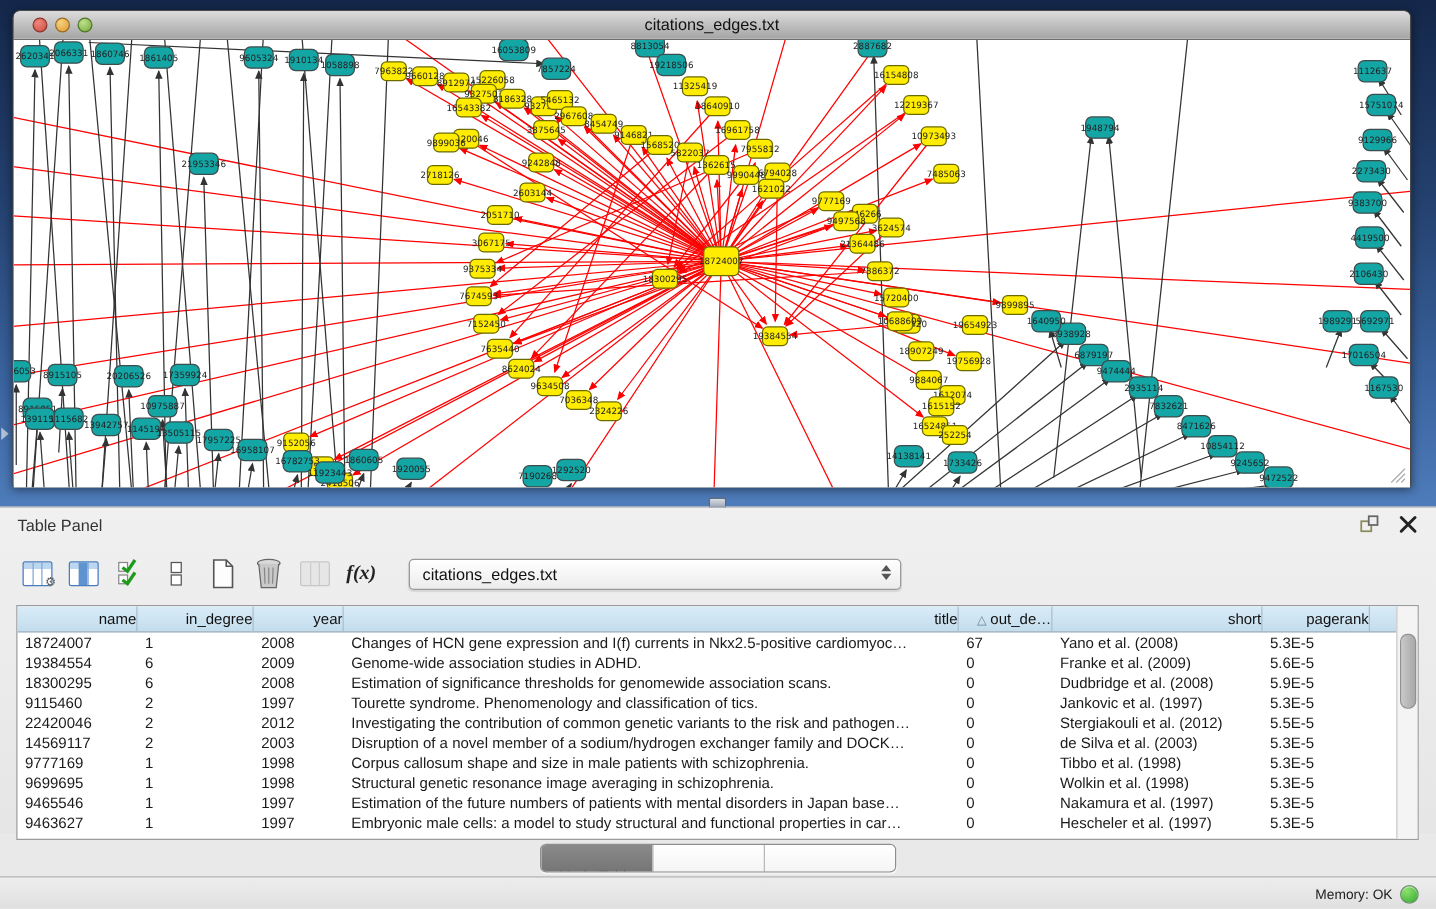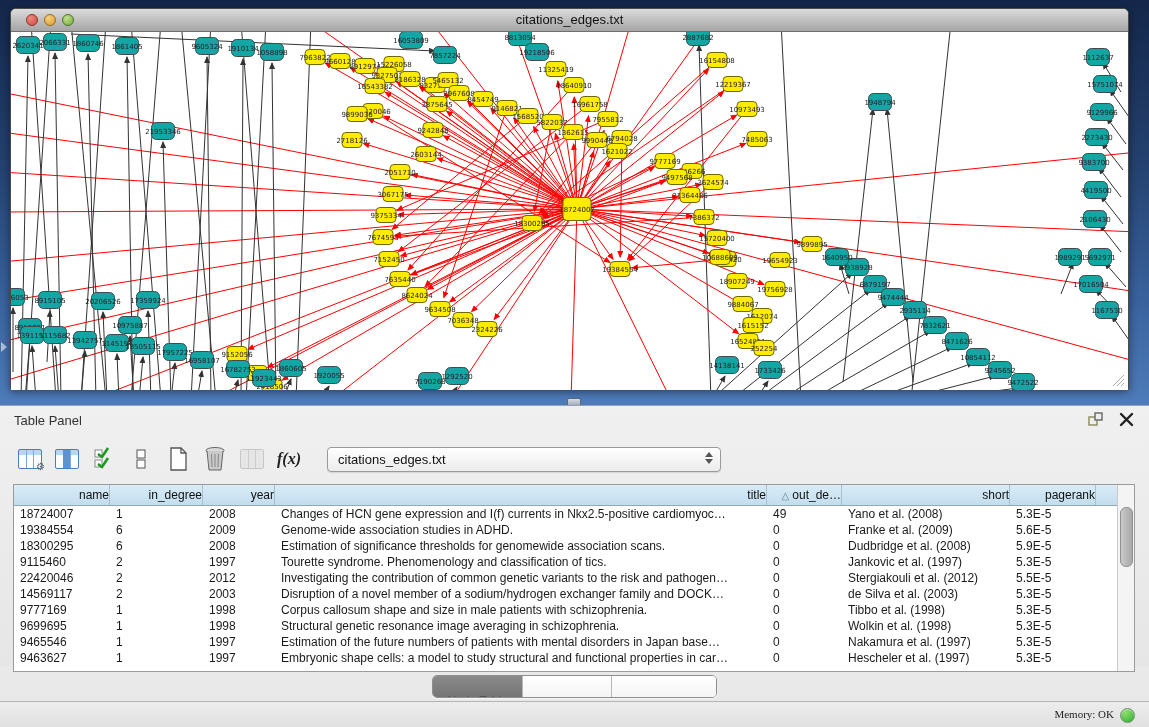--- a/index.html
+++ b/index.html
@@ -120,21 +120,21 @@
   .segment:last-child{border-right:none;}
   .segment.active{
     background:linear-gradient(180deg,#8a8a8a,#6b6b6b);
     color:#f2f2f2;text-shadow:0 -1px 0 rgba(0,0,0,.3);
   }
   
   .status-bar{
     position:absolute;left:0;top:295px;width:100%;height:27px;
     border-top:1px solid #b5b5b5;background:linear-gradient(180deg,#ededed,#dfdfdf);
   }
-  .memory{position:absolute;right:14px;top:6px;display:flex;gap:6px;font-family:Liberation Serif, serif;}
+  .memory{position:absolute;right:14px;top:6px;display:flex;align-items:center;gap:6px;}
   .memory span{font-size:11px;color:#222;}
   .mem-dot{
     width:13px;height:13px;border-radius:50%;
     background:radial-gradient(circle at 35% 30%,#8ee06a,#2faa2f);
     border:1px solid #6f8f6f;box-shadow:inset 0 1px 1px rgba(255,255,255,.6);
   }
   
   .mini-table{width:22px;height:18px;border:1px solid #4a7dbd;border-radius:2px;background:
     linear-gradient(180deg,#bcd6f0 0 5px,#fff 5px);position:relative;}
   .mini-table:before,.mini-table:after{content:"";position:absolute;background:#7fa8d6;}
@@ -910,21 +910,21 @@
           <div class="hcell"><span class="sort-tri">△</span>out_de…</div>
           <div class="hcell">short</div>
           <div class="hcell">pagerank</div>
         </div>
       <div id="tbl-body">
           <div class="tbl-row">
             <div class="cell">18724007</div>
             <div class="cell">1</div>
             <div class="cell">2008</div>
             <div class="cell">Changes of HCN gene expression and I(f) currents in Nkx2.5-positive cardiomyoc…</div>
-            <div class="cell">49</div>
+            <div class="cell">67</div>
             <div class="cell">Yano et al. (2008)</div>
             <div class="cell">5.3E-5</div>
           </div>
           <div class="tbl-row">
             <div class="cell">19384554</div>
             <div class="cell">6</div>
             <div class="cell">2009</div>
             <div class="cell">Genome-wide association studies in ADHD.</div>
             <div class="cell">0</div>
             <div class="cell">Franke et al. (2009)</div>
@@ -990,21 +990,21 @@
             <div class="cell">1997</div>
             <div class="cell">Estimation of the future numbers of patients with mental disorders in Japan base…</div>
             <div class="cell">0</div>
             <div class="cell">Nakamura et al. (1997)</div>
             <div class="cell">5.3E-5</div>
           </div>
           <div class="tbl-row">
             <div class="cell">9463627</div>
             <div class="cell">1</div>
             <div class="cell">1997</div>
-            <div class="cell">Embryonic shape cells: a model to study structural and functional properties in car…</div>
+            <div class="cell">Embryonic male cells: a model to study structural and functional properties in car…</div>
             <div class="cell">0</div>
             <div class="cell">Hescheler et al. (1997)</div>
             <div class="cell">5.3E-5</div>
           </div>
         </div>
     </div>
     <div class="vscroll">
       <div class="vthumb"></div>
     </div>
   </div>

